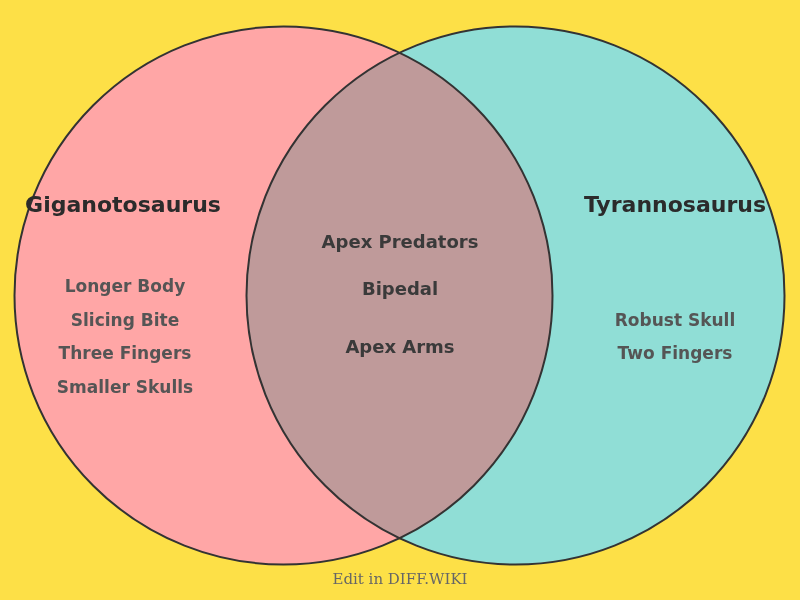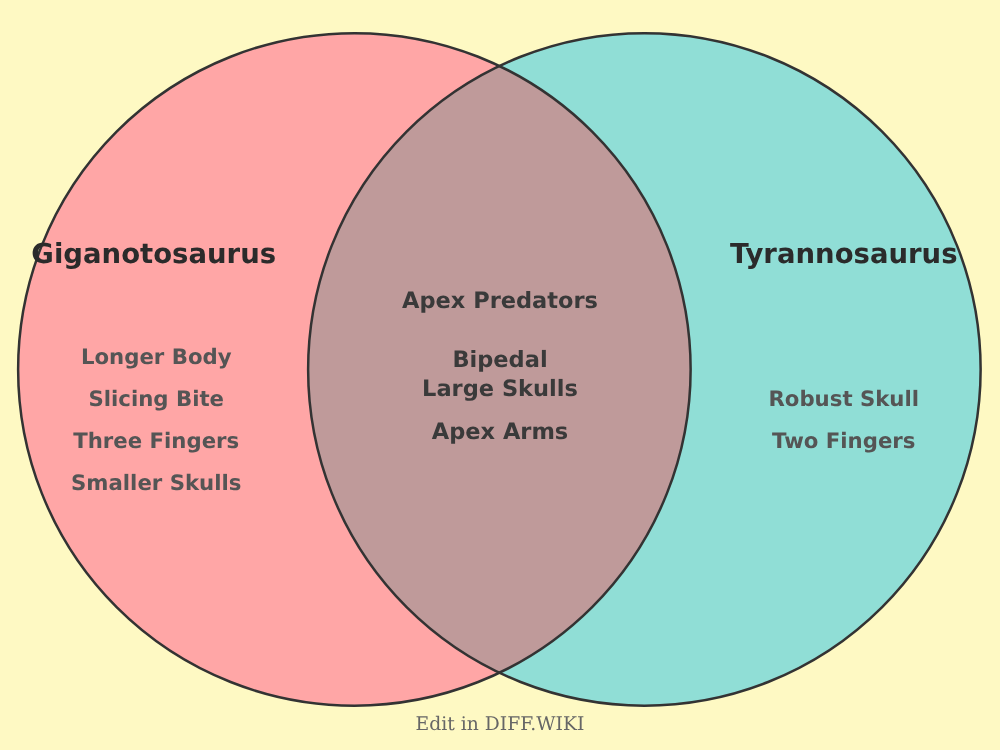--- a/index.html
+++ b/index.html
@@ -4,21 +4,21 @@
 <style>
   html, body {
     margin: 0;
     padding: 0;
     background: #ffffff;
   }
   .stage {
     position: relative;
     width: 800px;
     height: 600px;
-    background: #fef9c3;
+    background: #fde047;
     overflow: hidden;
     font-family: "DejaVu Sans", sans-serif;
   }
   .stage svg {
     position: absolute;
     left: 0;
     top: 0;
   }
   .label {
     position: absolute;
@@ -73,21 +73,20 @@
 
   <div class="label set-title" style="left:675px; top:204px">Tyrannosaurus</div>
 
   <div class="label side-item" style="left:125px; top:286px">Longer Body</div>
   <div class="label side-item" style="left:125px; top:320px">Slicing Bite</div>
   <div class="label side-item" style="left:125px; top:353px">Three Fingers</div>
   <div class="label side-item" style="left:125px; top:387px">Smaller Skulls</div>
 
   <div class="label overlap-item" style="left:400px; top:241px">Apex Predators</div>
   <div class="label overlap-item" style="left:400px; top:288px">Bipedal</div>
-  <div class="label overlap-item" style="left:400px; top:311px">Large Skulls</div>
   <div class="label overlap-item" style="left:400px; top:346px">Apex Arms</div>
 
   <div class="label side-item" style="left:675px; top:320px">Robust Skull</div>
   <div class="label side-item" style="left:675px; top:353px">Two Fingers</div>
 
   <div class="footer-label">Edit in DIFF.WIKI</div>
 
 </div>
 
 </body></html>

